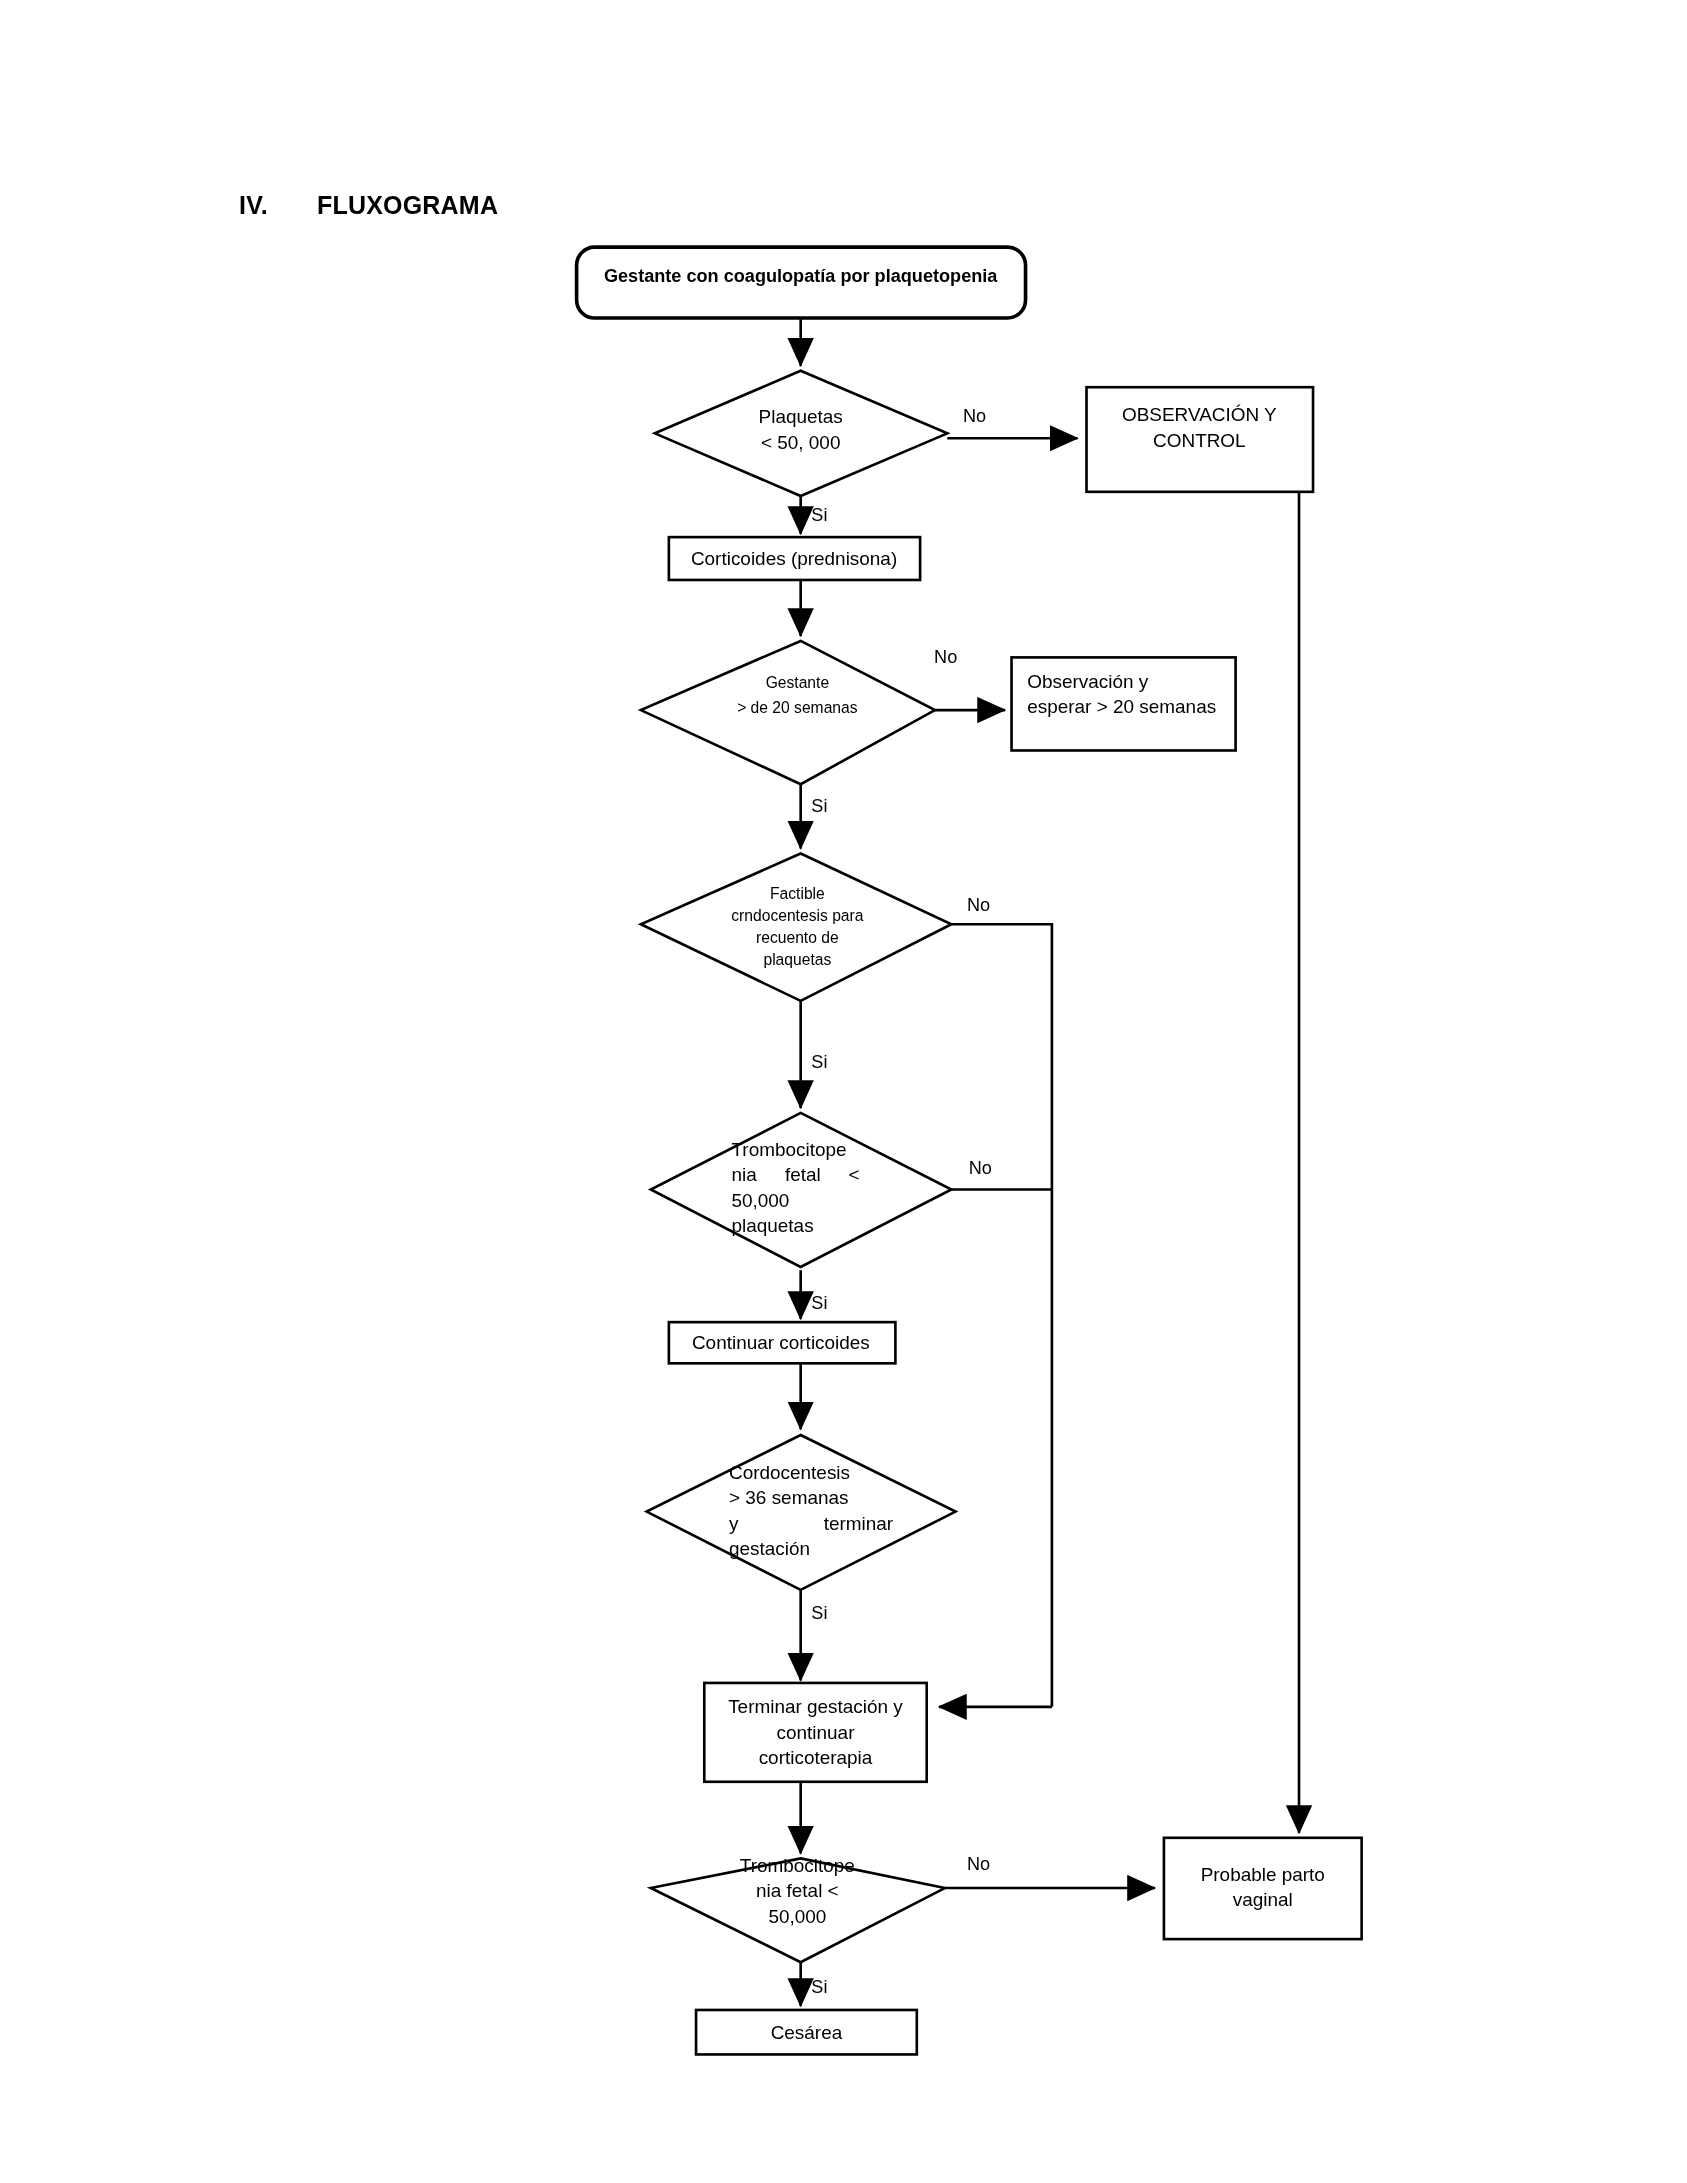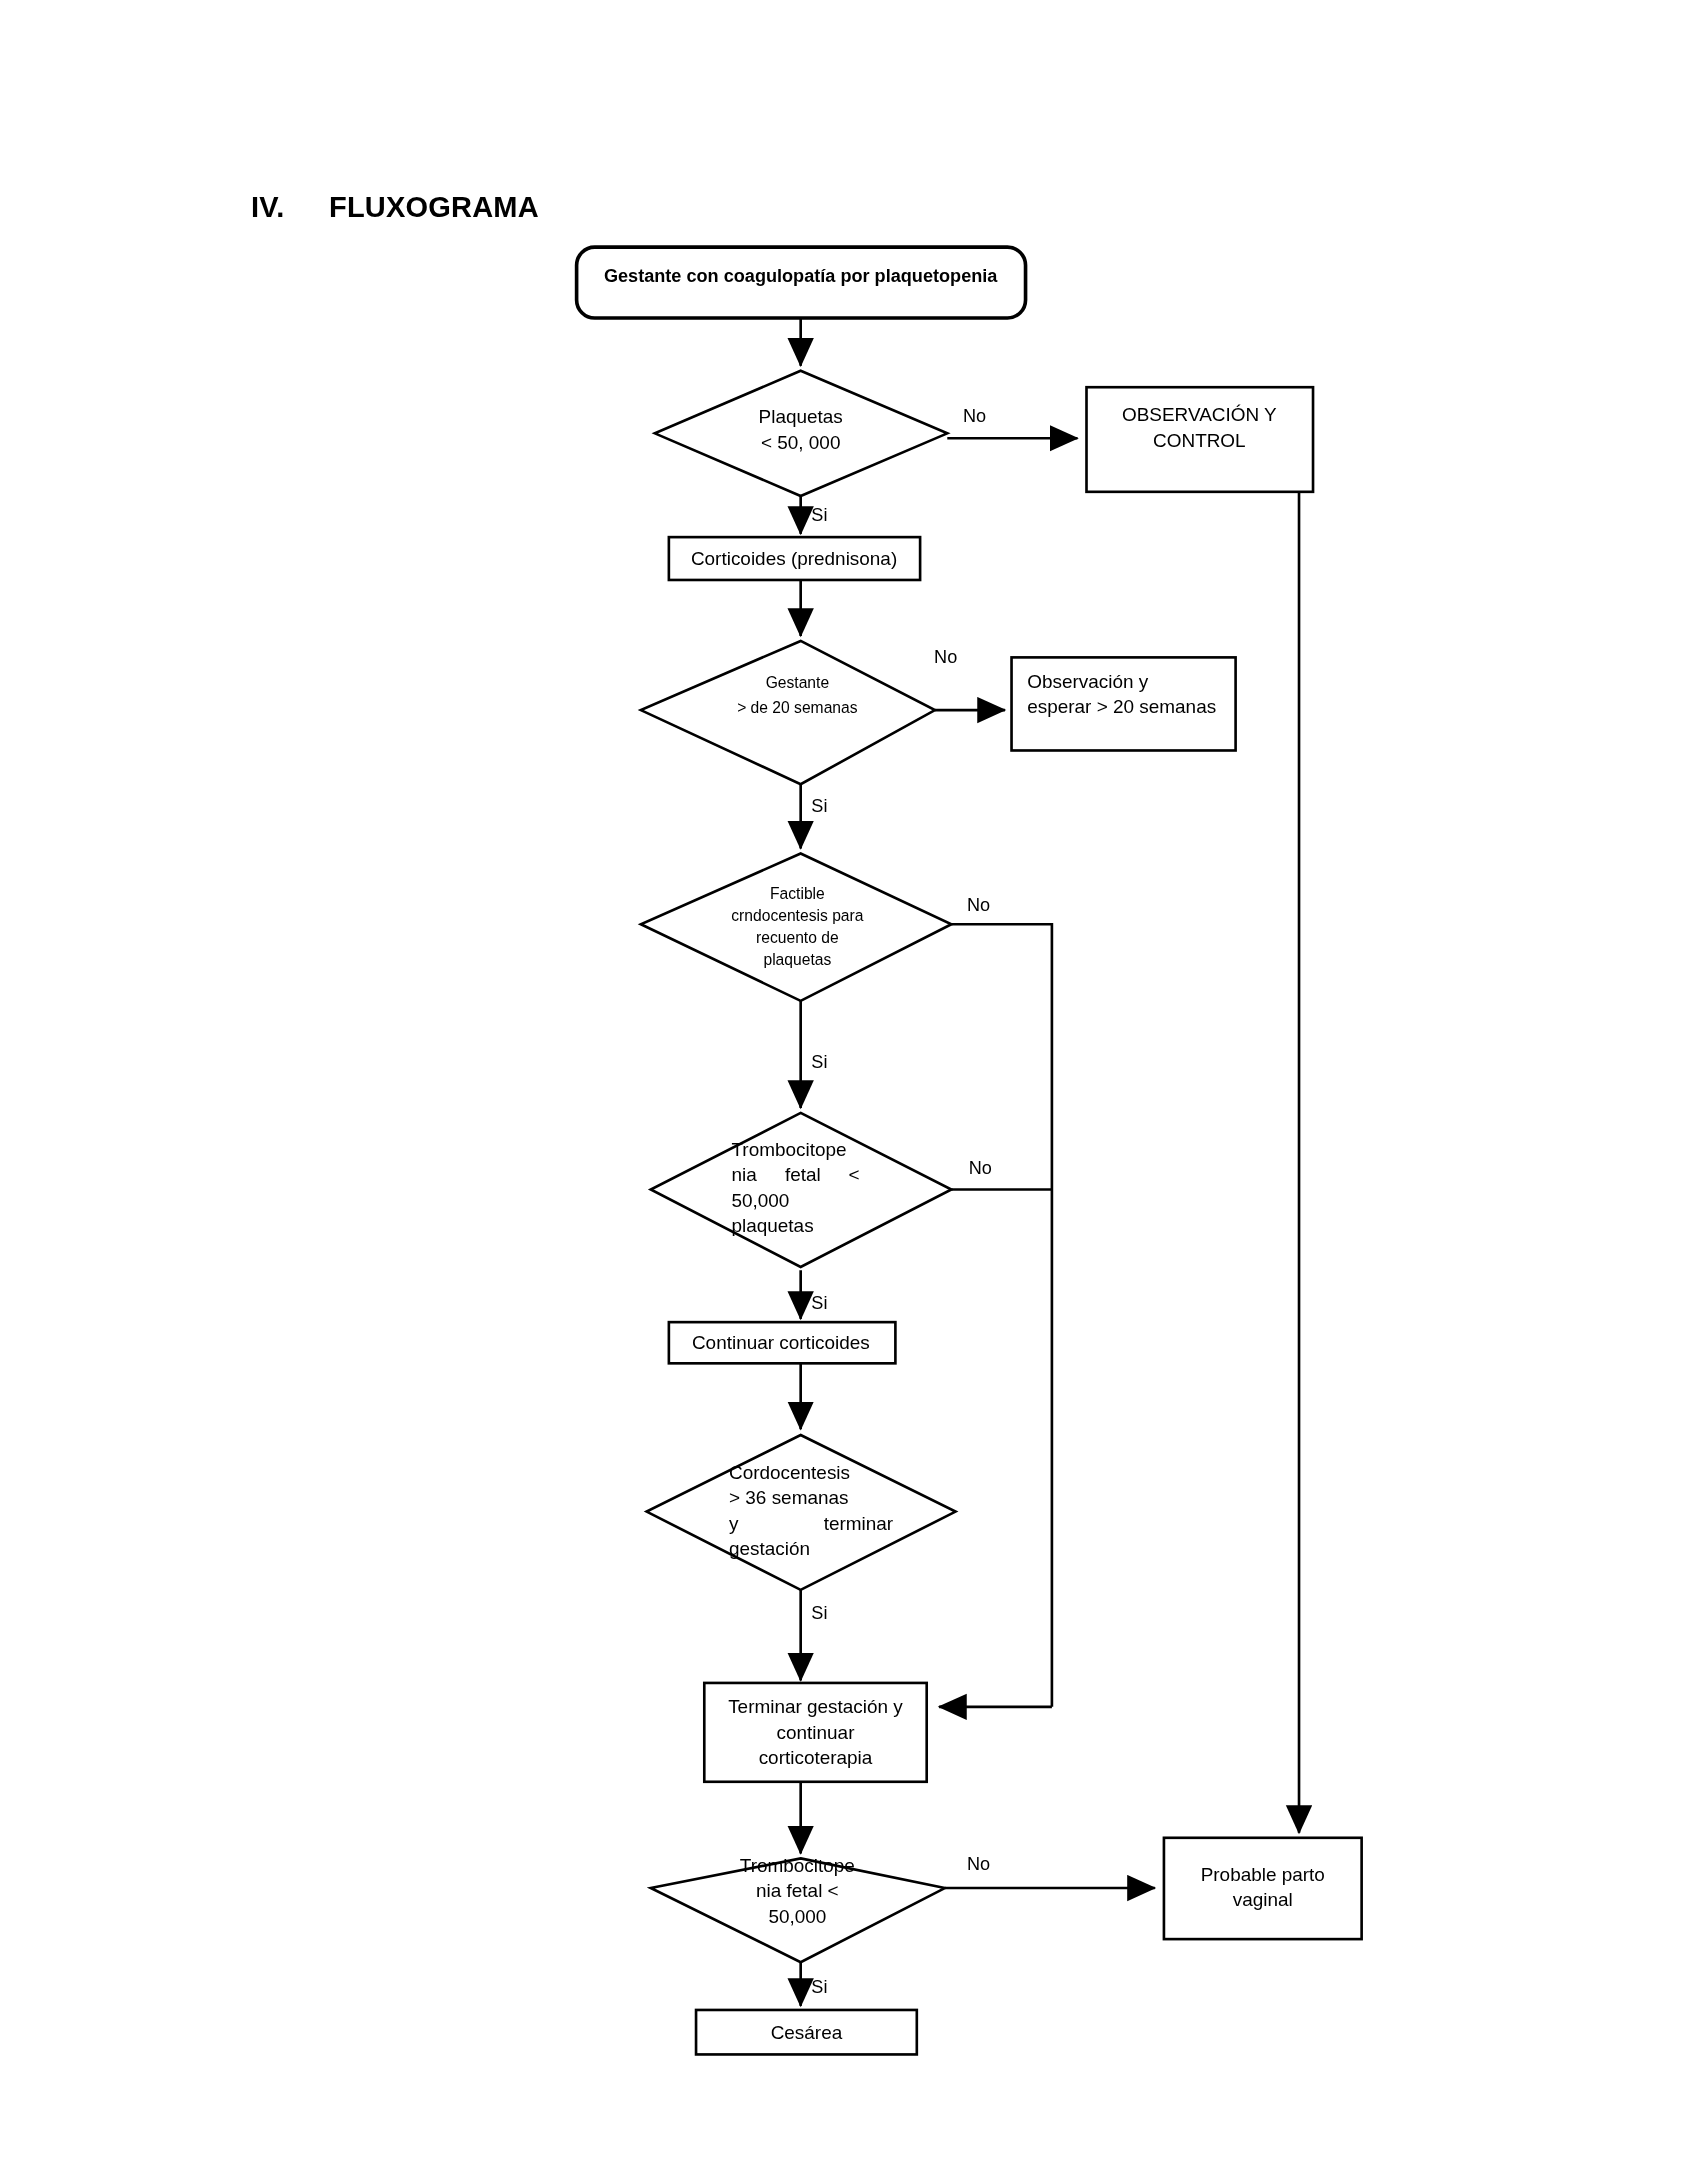--- a/index.html
+++ b/index.html
@@ -1,18 +1,18 @@
 <!DOCTYPE html>
 <html style="font-size:13px"><head>
 <meta charset="utf-8">
 <style>
   html,body{margin:0;padding:0;background:#ffffff;}
   body{width:1687px;height:2183px;font-family:"Liberation Sans",sans-serif;color:#000;}
   #page{position:relative;width:1687px;height:2183px;overflow:hidden;background:#fff;}
-  #title{position:absolute;left:251px;top:191px;font-size:29px;font-weight:bold;letter-spacing:0.2px;}
+  #title{position:absolute;left:239px;top:191px;font-size:25px;font-weight:bold;letter-spacing:0.2px;}
   #title .num{display:inline-block;width:78px;}
   svg{position:absolute;left:0;top:0;width:1687px;height:2183px;}
   .shape{fill:#ffffff;stroke:#000000;stroke-width:3.2;}
   .shape-thick{fill:#ffffff;stroke:#000000;stroke-width:4.4;}
   .conn{stroke:#000000;stroke-width:3.2;fill:none;}
   .txt-lbl{font-family:"Liberation Sans",sans-serif;font-size:22px;fill:#000;}
   .txt-sm{font-family:"Liberation Sans",sans-serif;font-size:19px;fill:#000;}
   .txt-bold{font-family:"Liberation Sans",sans-serif;font-size:22px;font-weight:bold;fill:#000;}
   .txt-big{font-family:"Liberation Sans",sans-serif;font-size:23px;fill:#000;}
   .mid{text-anchor:middle;}

